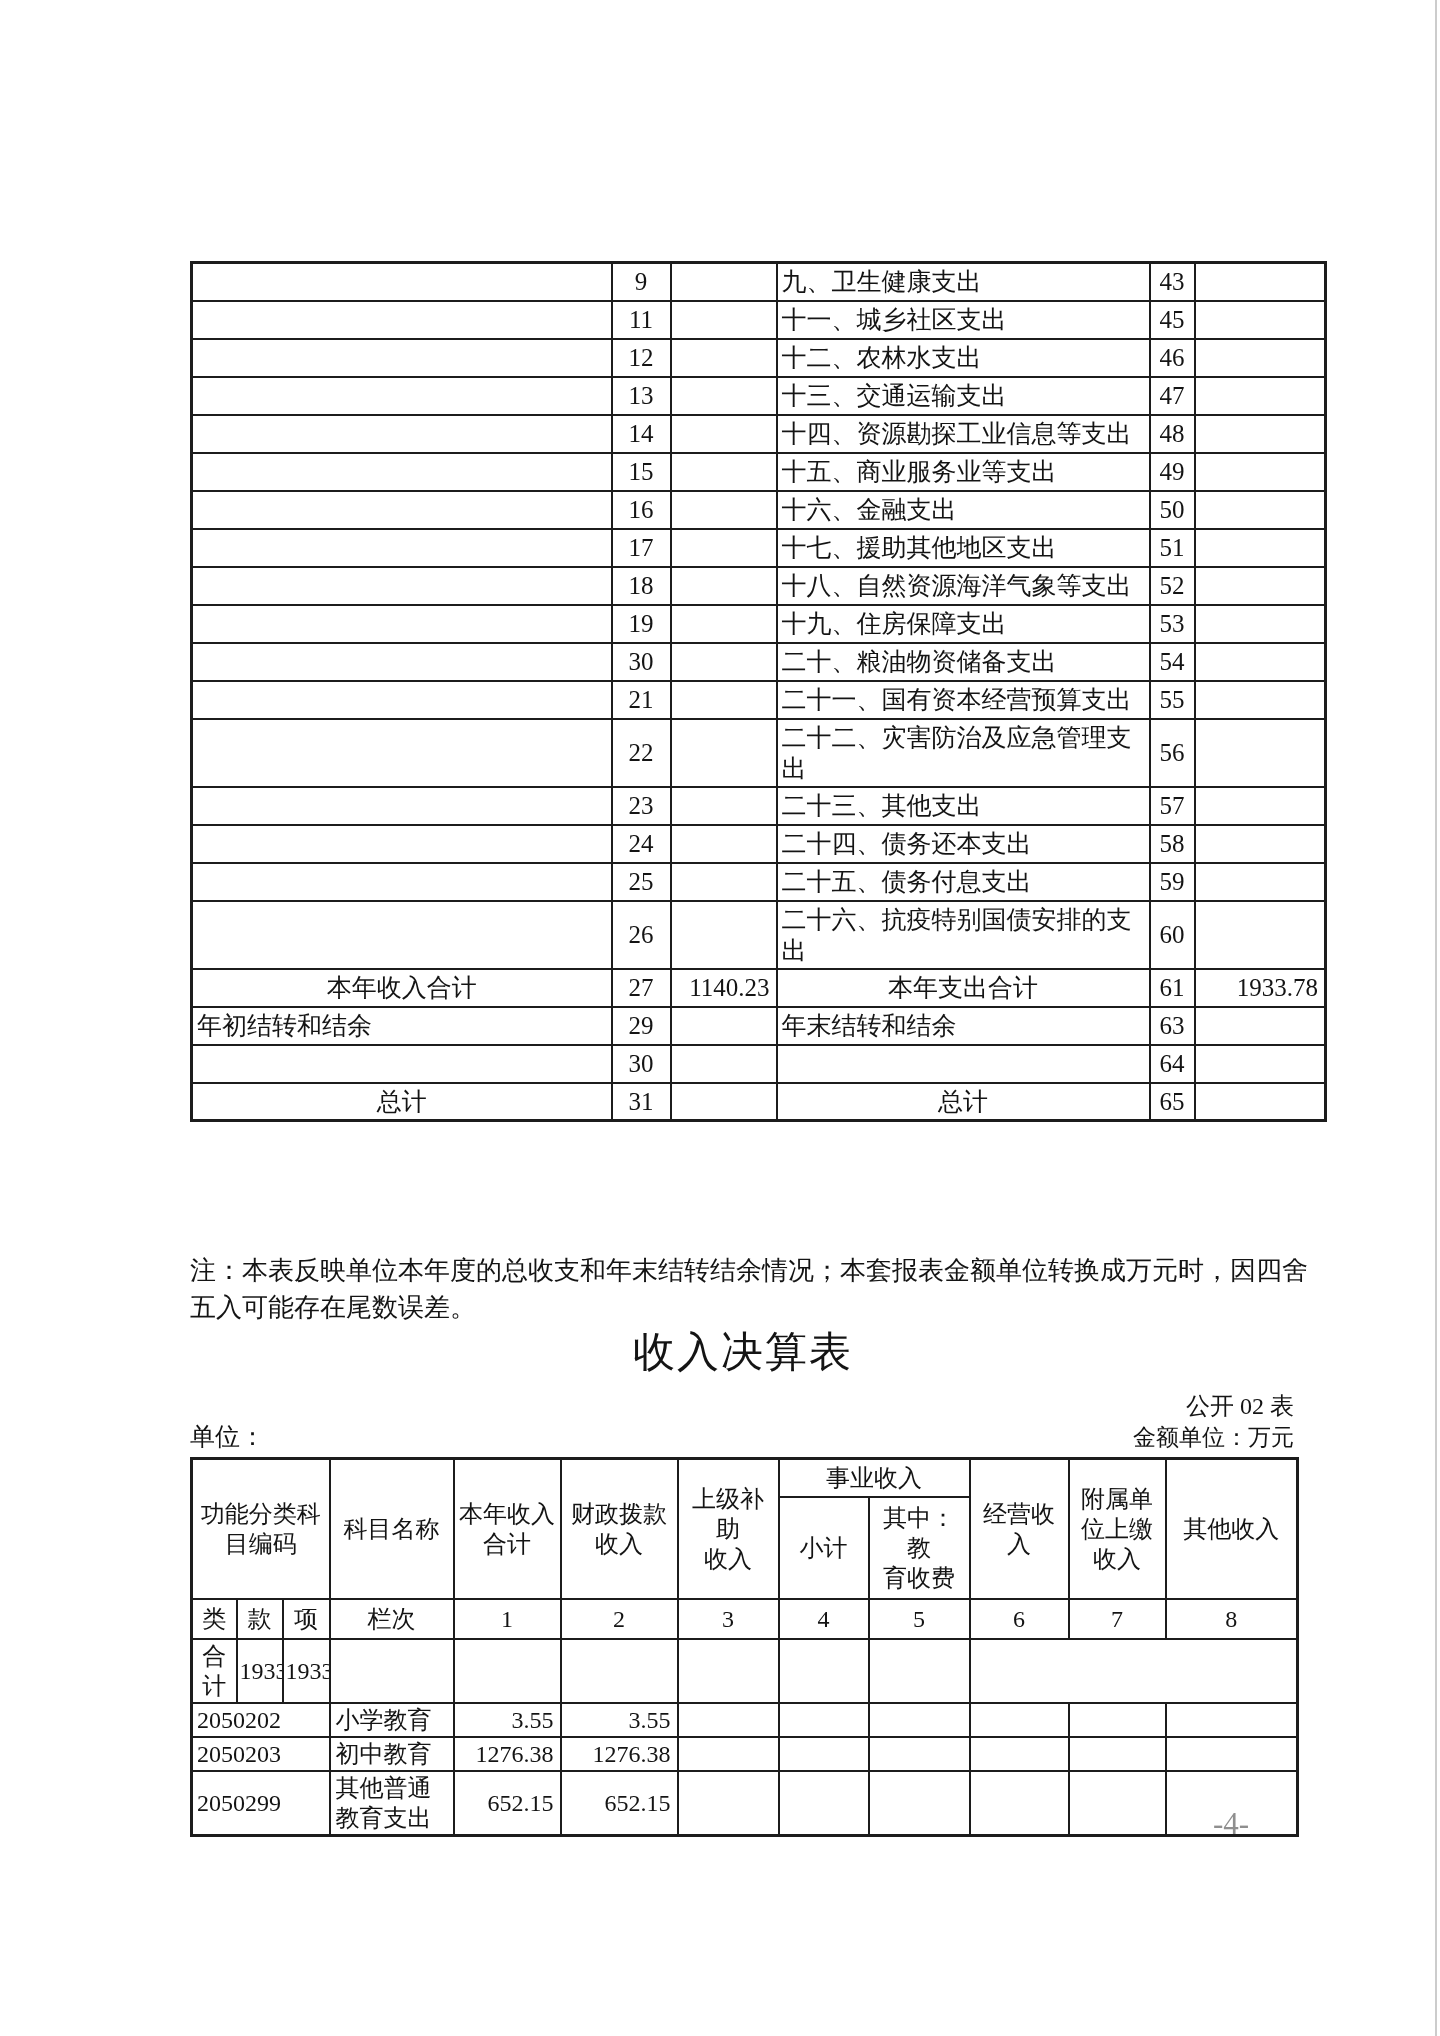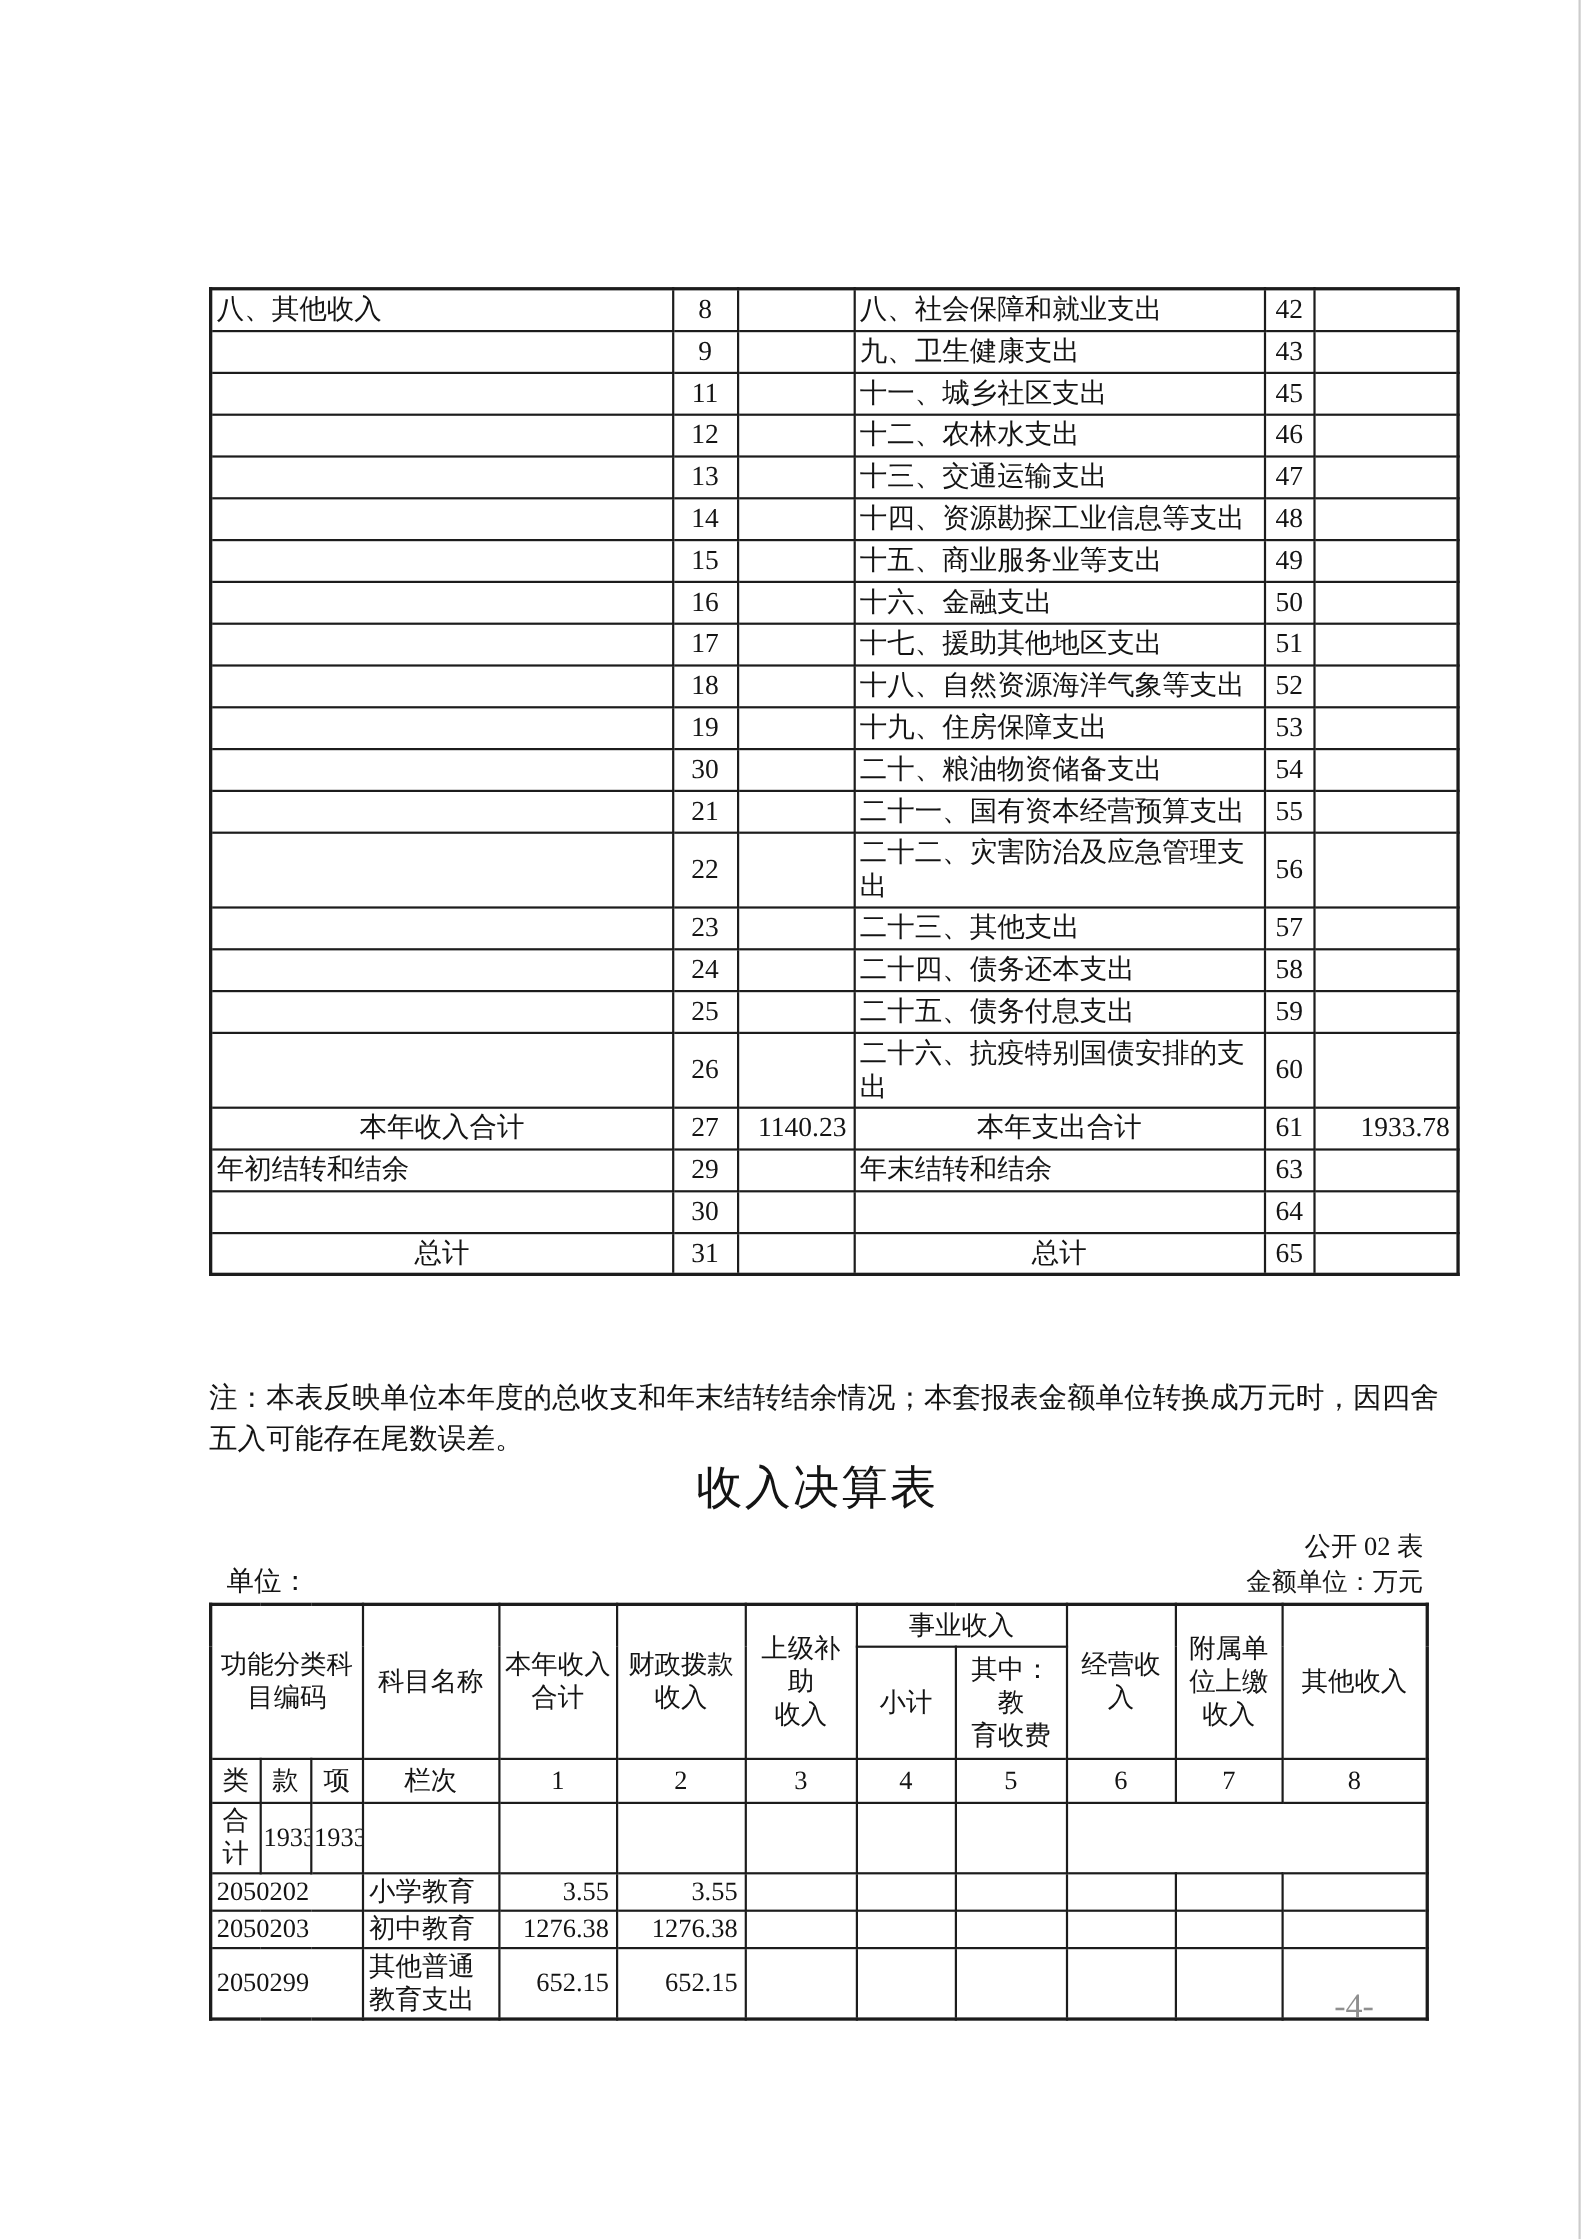--- a/index.html
+++ b/index.html
@@ -19,21 +19,21 @@
   .t1 td.val{text-align:right;padding-right:6px;}
   .tc{text-align:center !important;}
   .b{font-weight:normal;}
 
   
   .note{position:absolute;left:190px;top:1252px;width:1140px;font-size:26px;line-height:37px;}
   .sec-title{position:absolute;left:190px;top:1324px;width:1106px;text-align:center;
              font-size:42px;font-weight:normal;letter-spacing:2px;
              font-family:"Liberation Sans","DejaVu Sans",sans-serif;}
   .table-code{position:absolute;right:146px;top:1390px;font-size:24px;}
-  .unit-label{position:absolute;left:190px;top:1420px;font-size:25px;margin-left:16px;}
+  .unit-label{position:absolute;left:190px;top:1420px;font-size:25px;}
   .amount-unit{position:absolute;right:146px;top:1422px;font-size:23px;}
 
   
   .t2{position:absolute;left:190px;top:1457px;width:1106px;border:3px solid #1c1c1c;}
   .t2 td{border:2px solid #1c1c1c;font-size:24px;line-height:30px;text-align:center;
          vertical-align:middle;padding:1px 2px;white-space:pre-line;overflow:hidden;}
   .t2 tr.h1{height:38px;}
   .t2 tr.h2{height:102px;}
   .t2 tr.h3{height:40px;}
   .t2 tr.r0{height:30px;}
@@ -53,28 +53,20 @@
   <table class="t1">
     <colgroup>
       <col style="width:420px">
         <col style="width:59px">
         <col style="width:106px">
       <col style="width:373px">
         <col style="width:45px">
         <col style="width:131px">
     </colgroup>
     <tbody>
-        <tr>
-          <td class="name">八、其他收入</td>
-          <td class="num">8</td>
-          <td class="val"></td>
-          <td class="name">八、社会保障和就业支出</td>
-          <td class="num">42</td>
-          <td class="val"></td>
-        </tr>
         <tr>
           <td class="name"></td>
           <td class="num">9</td>
           <td class="val"></td>
           <td class="name">九、卫生健康支出</td>
           <td class="num">43</td>
           <td class="val"></td>
         </tr>
         <tr>
           <td class="name"></td>

